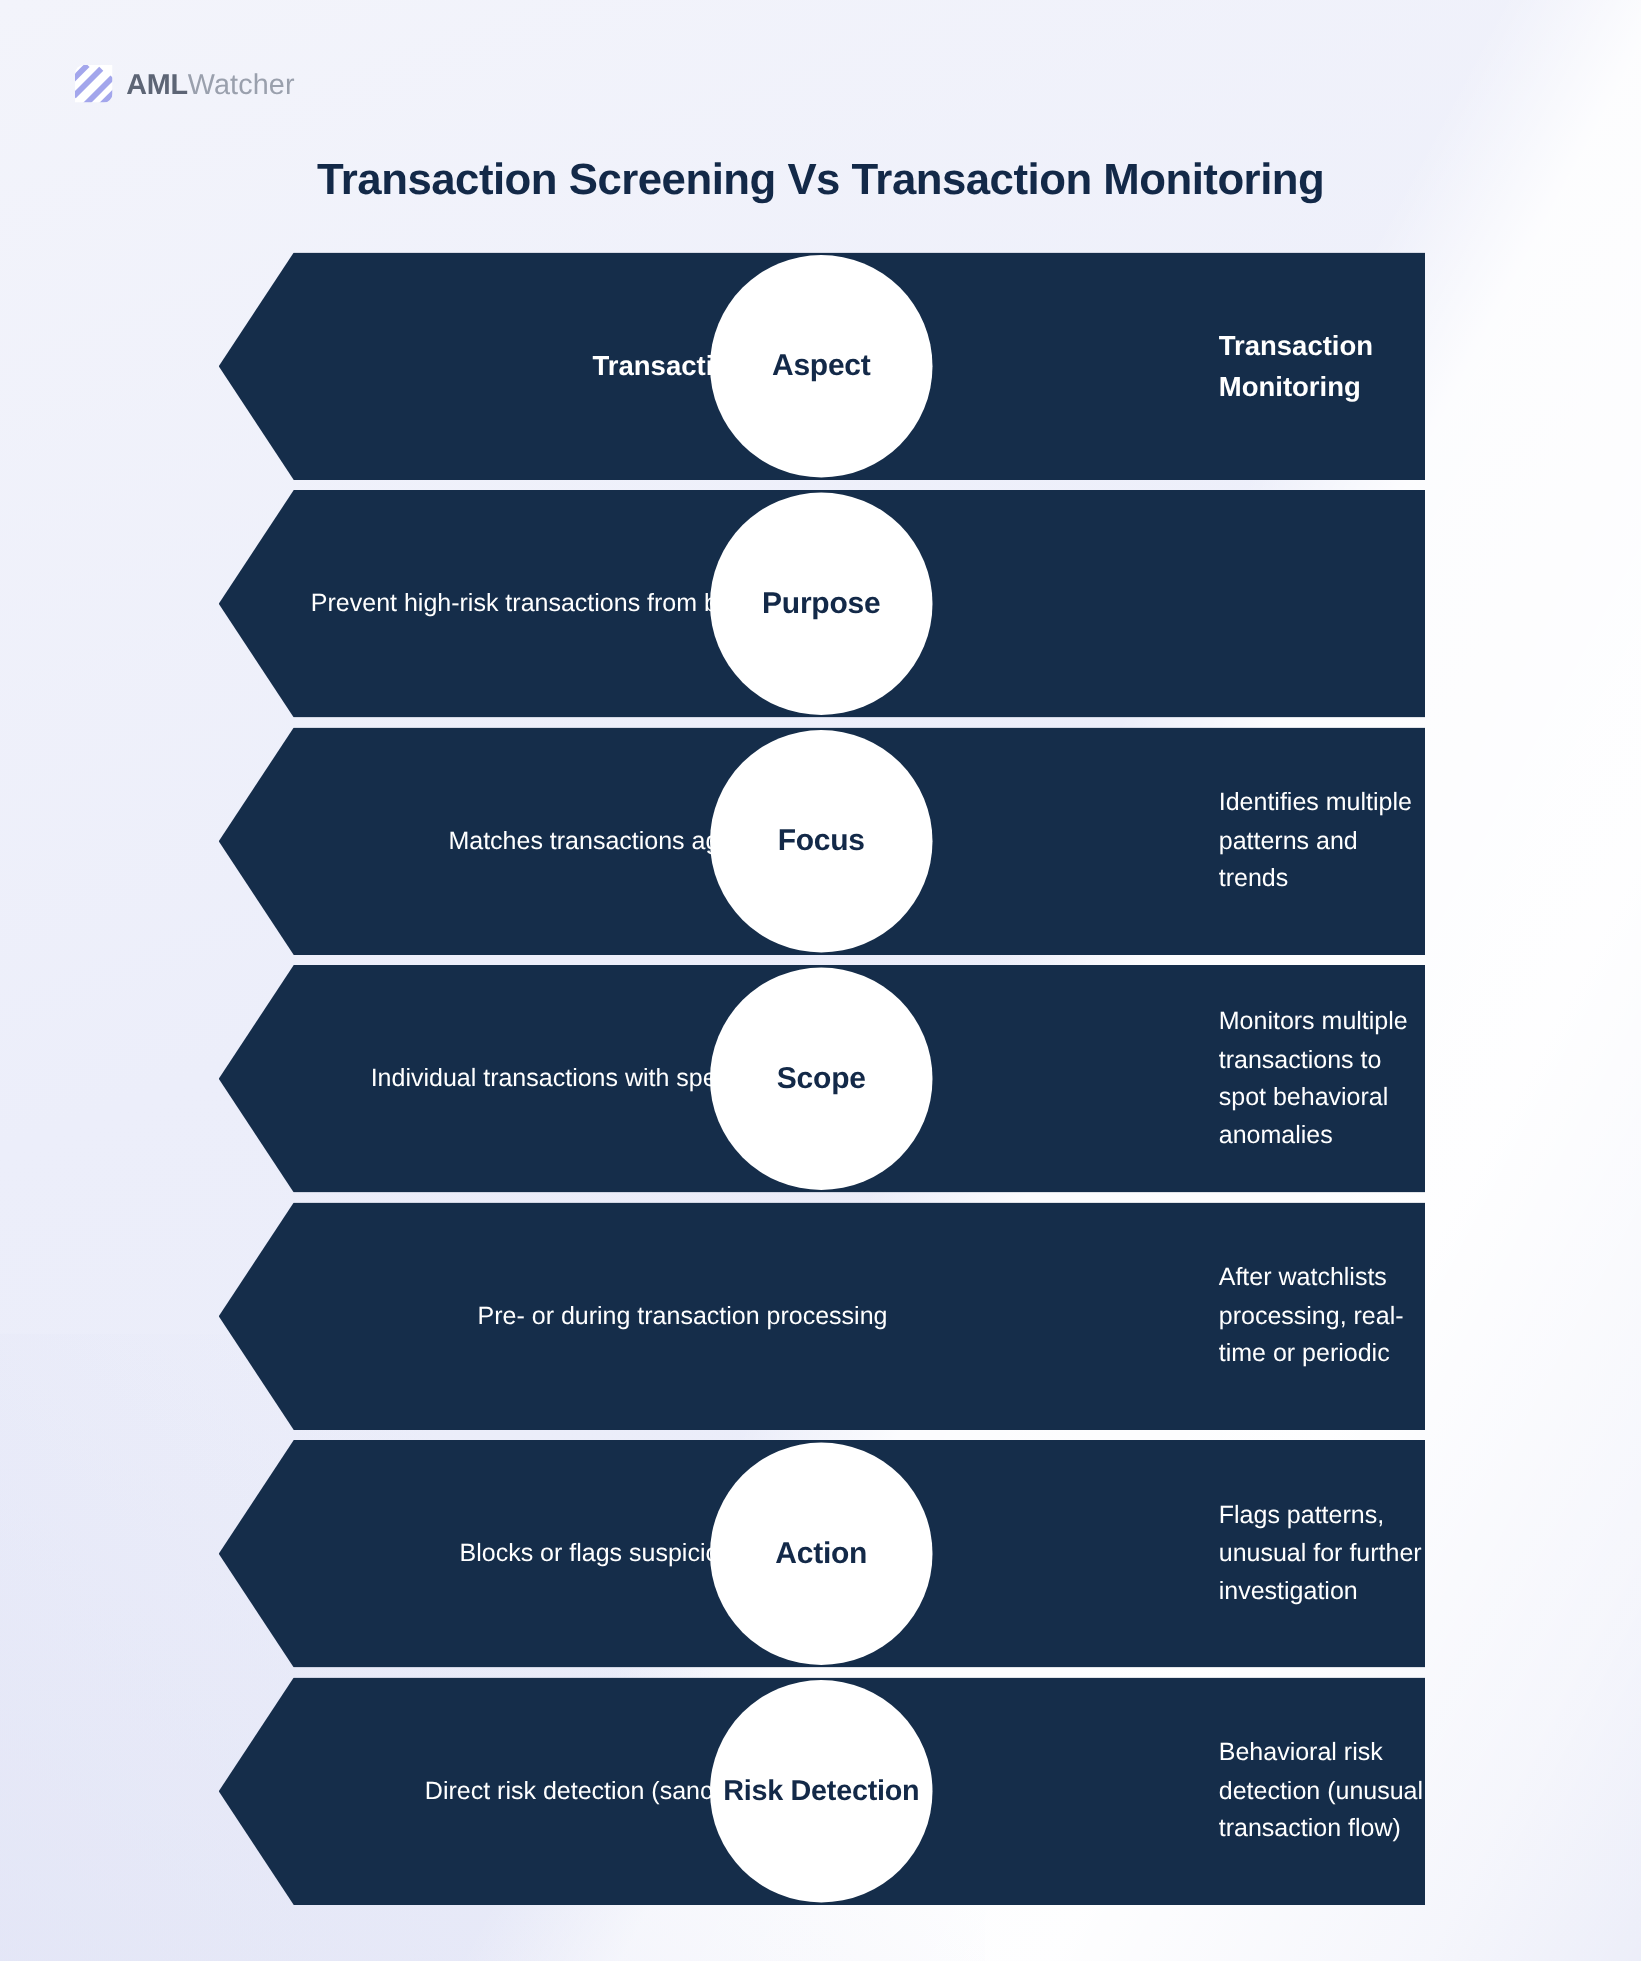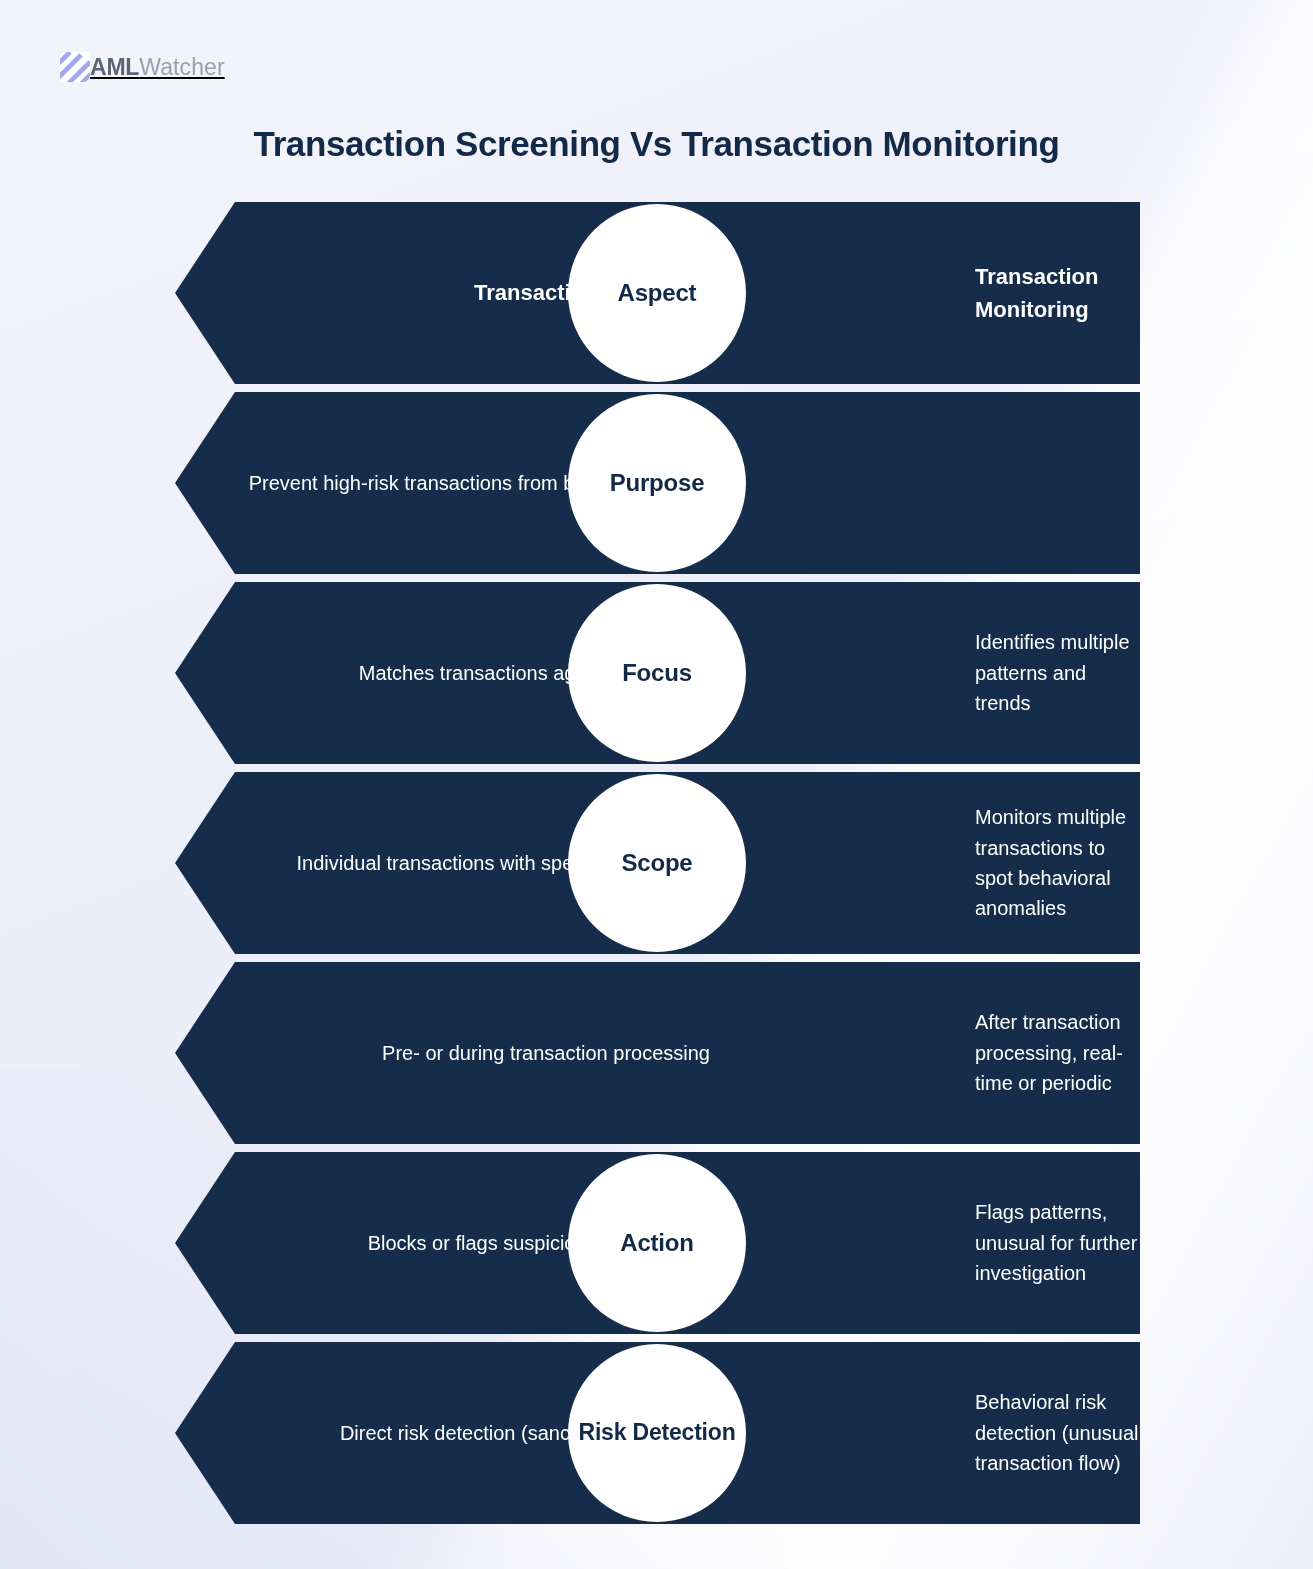--- a/index.html
+++ b/index.html
@@ -42,23 +42,22 @@
     pointer-events: none;
   }
 
   
   .logo {
     position: absolute;
     left: 60px;
     top: 52px;
     display: flex;
     align-items: center;
-    gap: 0;
+    gap: 11px;
     z-index: 5;
-    text-decoration: underline;
   }
   .logo-mark { width: 30px; height: 30px; display: block; }
   .logo-text {
     font-size: 23px;
     letter-spacing: 0.1px;
     white-space: nowrap;
     color: #9aa0ad;
     font-weight: 400;
   }
   .logo-text b { color: #5d6575; font-weight: 700; letter-spacing: -0.2px; }
@@ -221,21 +220,21 @@
     <div class="side side-left">Individual transactions with specific risk factors</div>
     <div class="badge">
       <span class="badge-label">Scope</span>
     </div>
     <div class="side side-right">Monitors multiple transactions to spot behavioral anomalies</div>
   </div>
 
   <div class="row">
     <div class="row-bar"></div>
     <div class="side side-left">Pre- or during transaction processing</div>
-    <div class="side side-right">After transaction processing, real-time or periodic</div>
+    <div class="side side-right">After watchlists processing, real-time or periodic</div>
   </div>
 
   <div class="row">
     <div class="row-bar"></div>
     <div class="side side-left">Blocks or flags suspicious transactions</div>
     <div class="badge">
       <span class="badge-label">Action</span>
     </div>
     <div class="side side-right">Flags patterns, unusual for further investigation</div>
   </div>

